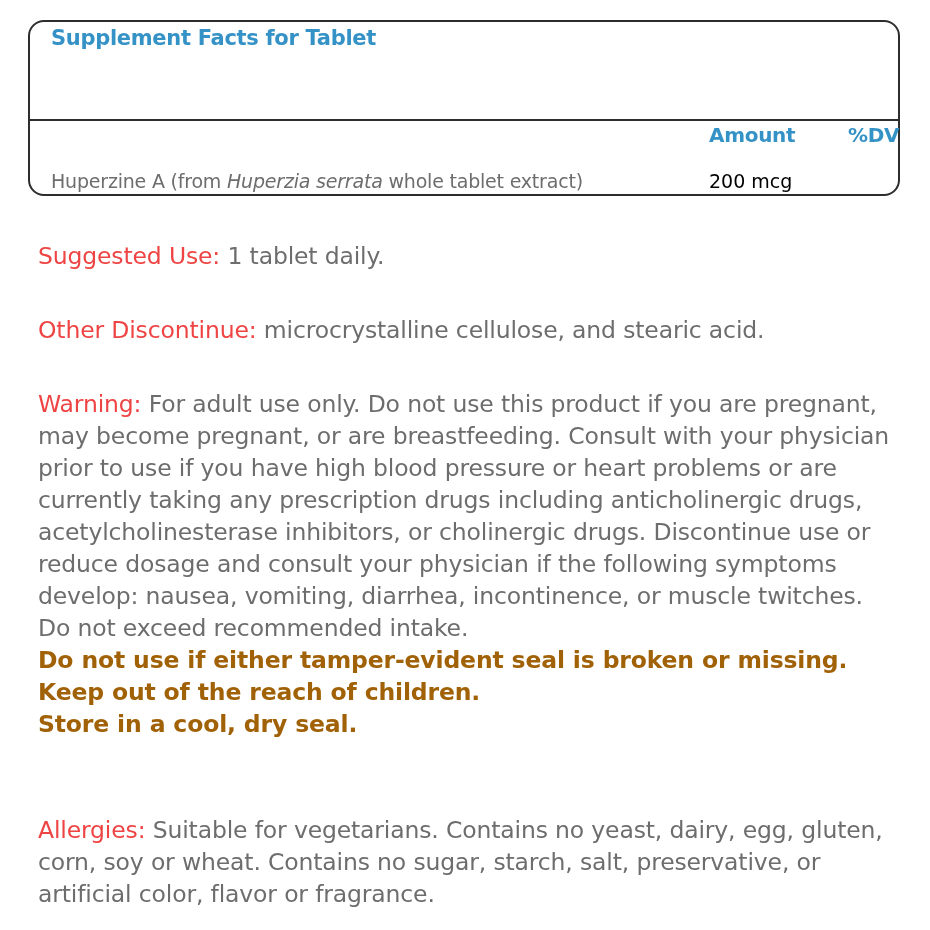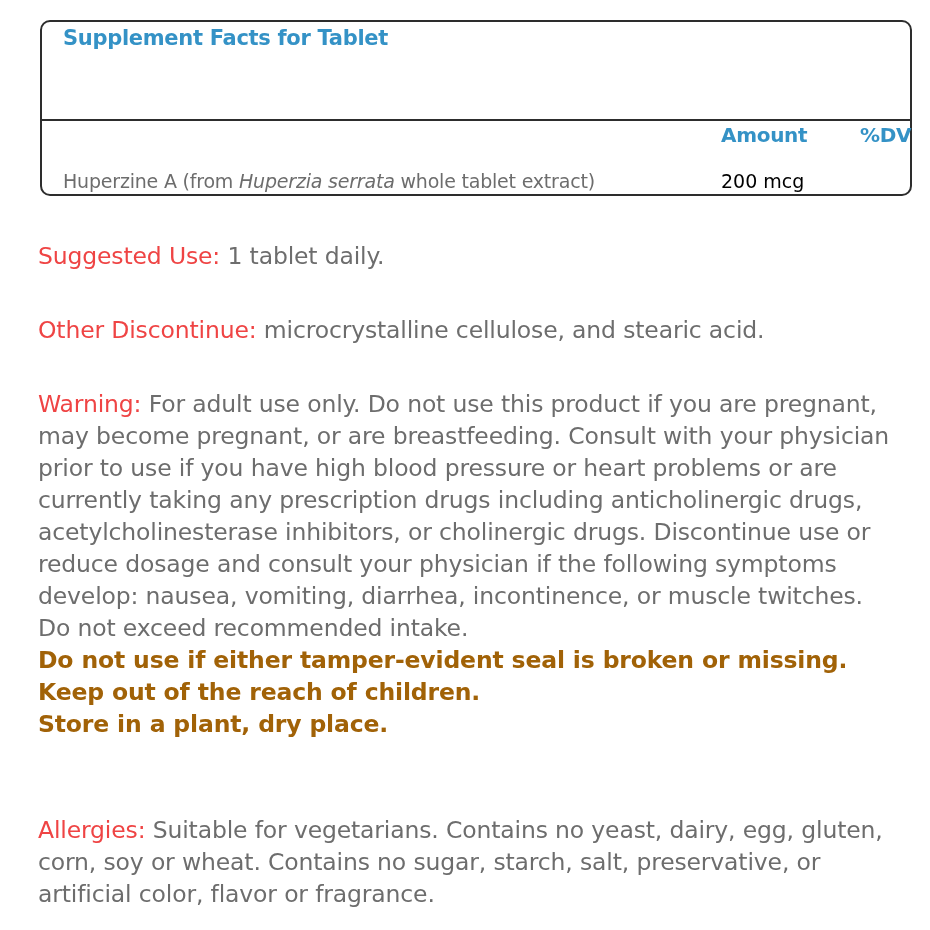--- a/index.html
+++ b/index.html
@@ -1,20 +1,20 @@
 <!DOCTYPE html>
 <html><head>
 <meta charset="utf-8">
 <style>
   html, body { margin:0; padding:0; background:#ffffff; }
   body { width:930px; height:930px; position:relative; overflow:hidden;
          font-family:"DejaVu Sans", sans-serif; color:#6d6d6d; }
   .blue { color:#3492c6; font-weight:bold; }
   .facts-box { position:absolute; left:28px; top:20px; width:872px; height:176px;
-               border:2px solid #2d2d2d; border-radius:10px; box-sizing:border-box;margin-left:12px; }
+               border:2px solid #2d2d2d; border-radius:16px; box-sizing:border-box; }
   .facts-title { position:absolute; left:21px; top:4px; font-size:21px; letter-spacing:-0.3px; }
   .serving { position:absolute; left:21px; top:52px; font-size:21px; letter-spacing:-0.3px; }
   .divider { position:absolute; left:0; right:0; top:97px; height:0; border-top:2px solid #2d2d2d; }
   .col-amount { position:absolute; left:679px; top:101px; font-size:20px; letter-spacing:-0.3px; }
   .col-dv { position:absolute; left:818px; top:101px; font-size:20px; letter-spacing:-0.3px; }
   .ingredient { position:absolute; left:21px; top:148px; font-size:19px; color:#6d6d6d; letter-spacing:-0.2px; white-space:nowrap; }
   .ingredient i { font-style:italic; }
   .amount-val { position:absolute; left:679px; top:148px; font-size:19px; color:#000000; }
   .para { position:absolute; left:38px; width:870px; font-size:23.5px; line-height:32px; letter-spacing:-0.15px; }
   .para .label { color:#ef4444; font-weight:normal; }
@@ -37,18 +37,18 @@
 </div>
 
 <div class="para" style="top:314px;">
   <span class="label">Other Discontinue:</span><span> microcrystalline cellulose, and stearic acid.</span>
 </div>
 
 <div class="para" style="top:388px; width:860px;">
   <span class="label">Warning:</span><span> For adult use only. Do not use this product if you are pregnant, may become pregnant, or are breastfeeding. Consult with your physician prior to use if you have high blood pressure or heart problems or are currently taking any prescription drugs including anticholinergic drugs, acetylcholinesterase inhibitors, or cholinergic drugs. Discontinue use or reduce dosage and consult your physician if the following symptoms develop: nausea, vomiting, diarrhea, incontinence, or muscle twitches. Do not exceed recommended intake.</span>
   <span class="bold-line">Do not use if either tamper-evident seal is broken or missing.</span>
   <span class="bold-line">Keep out of the reach of children.</span>
-  <span class="bold-line">Store in a plant, dry place.</span>
+  <span class="bold-line">Store in a cool, dry seal.</span>
 </div>
 
 <div class="para" style="top:814px; width:860px;">
   <span class="label">Allergies:</span><span> Suitable for vegetarians. Contains no yeast, dairy, egg, gluten, corn, soy or wheat. Contains no sugar, starch, salt, preservative, or artificial color, flavor or fragrance.</span>
 </div>
 
 </body></html>

